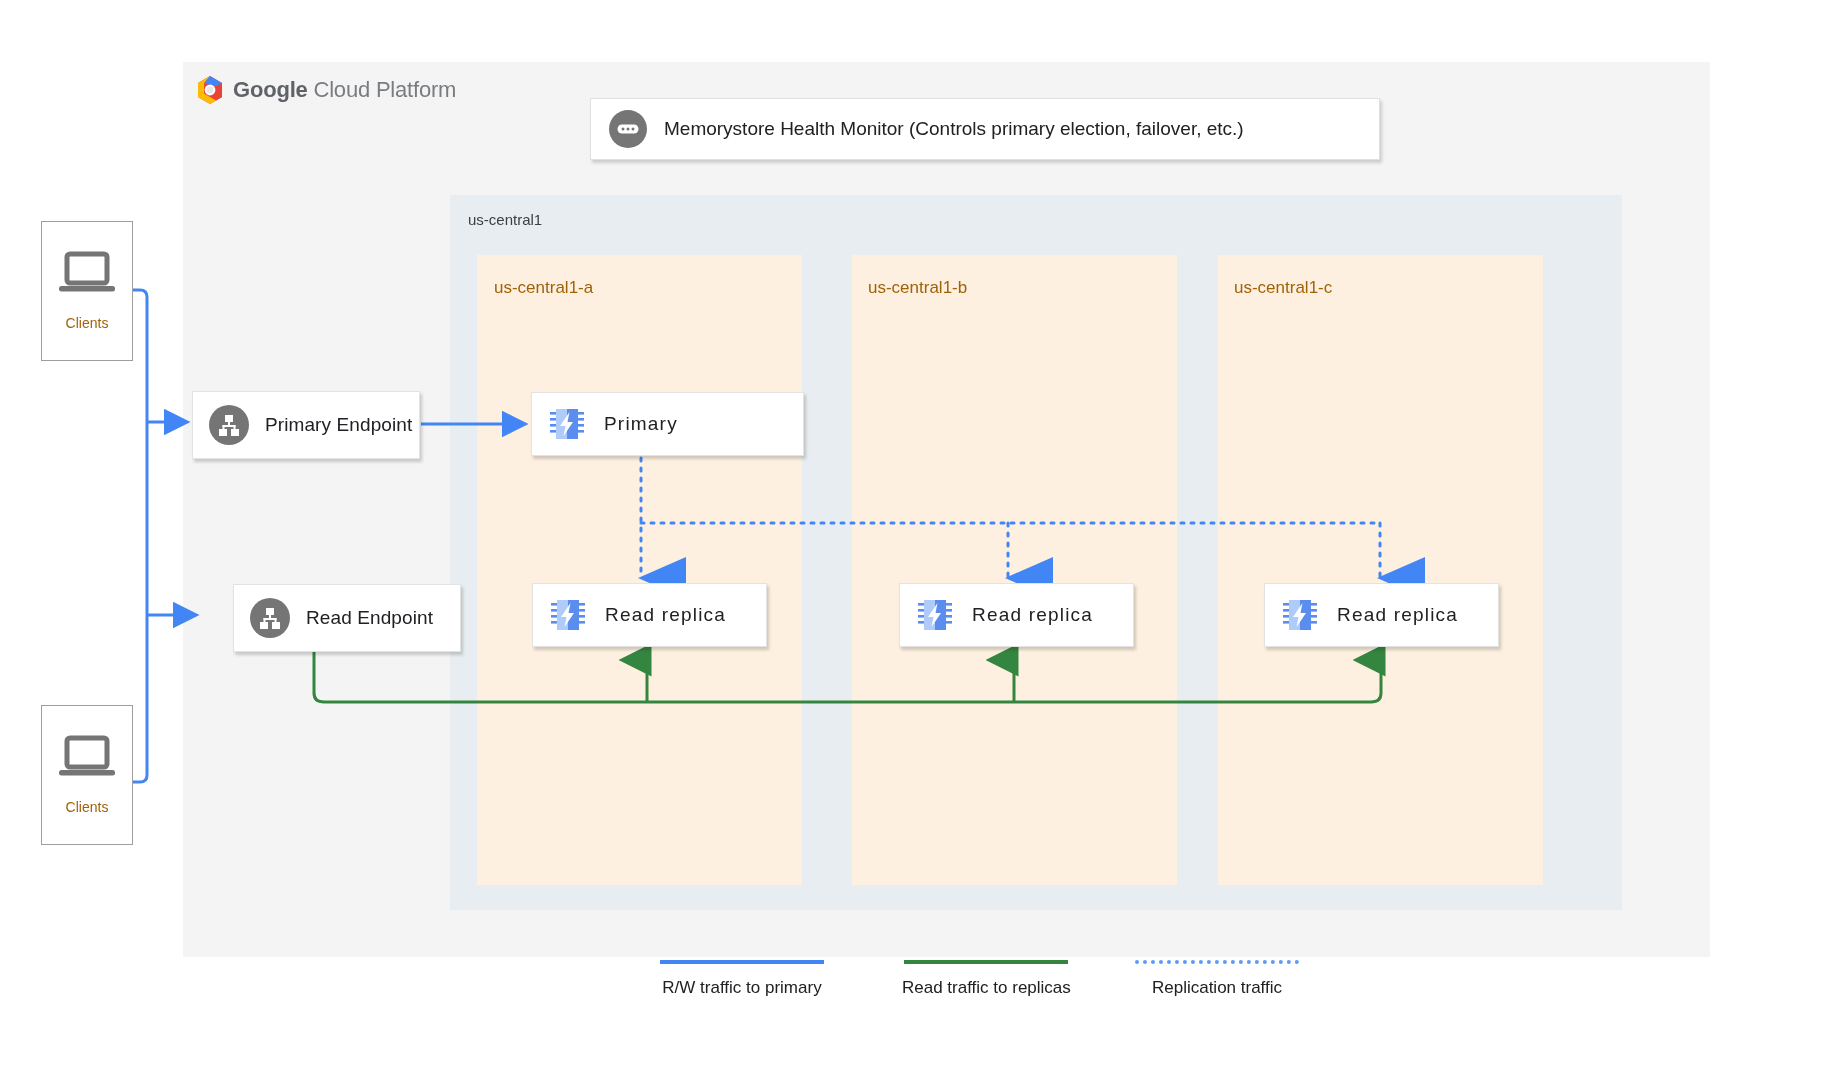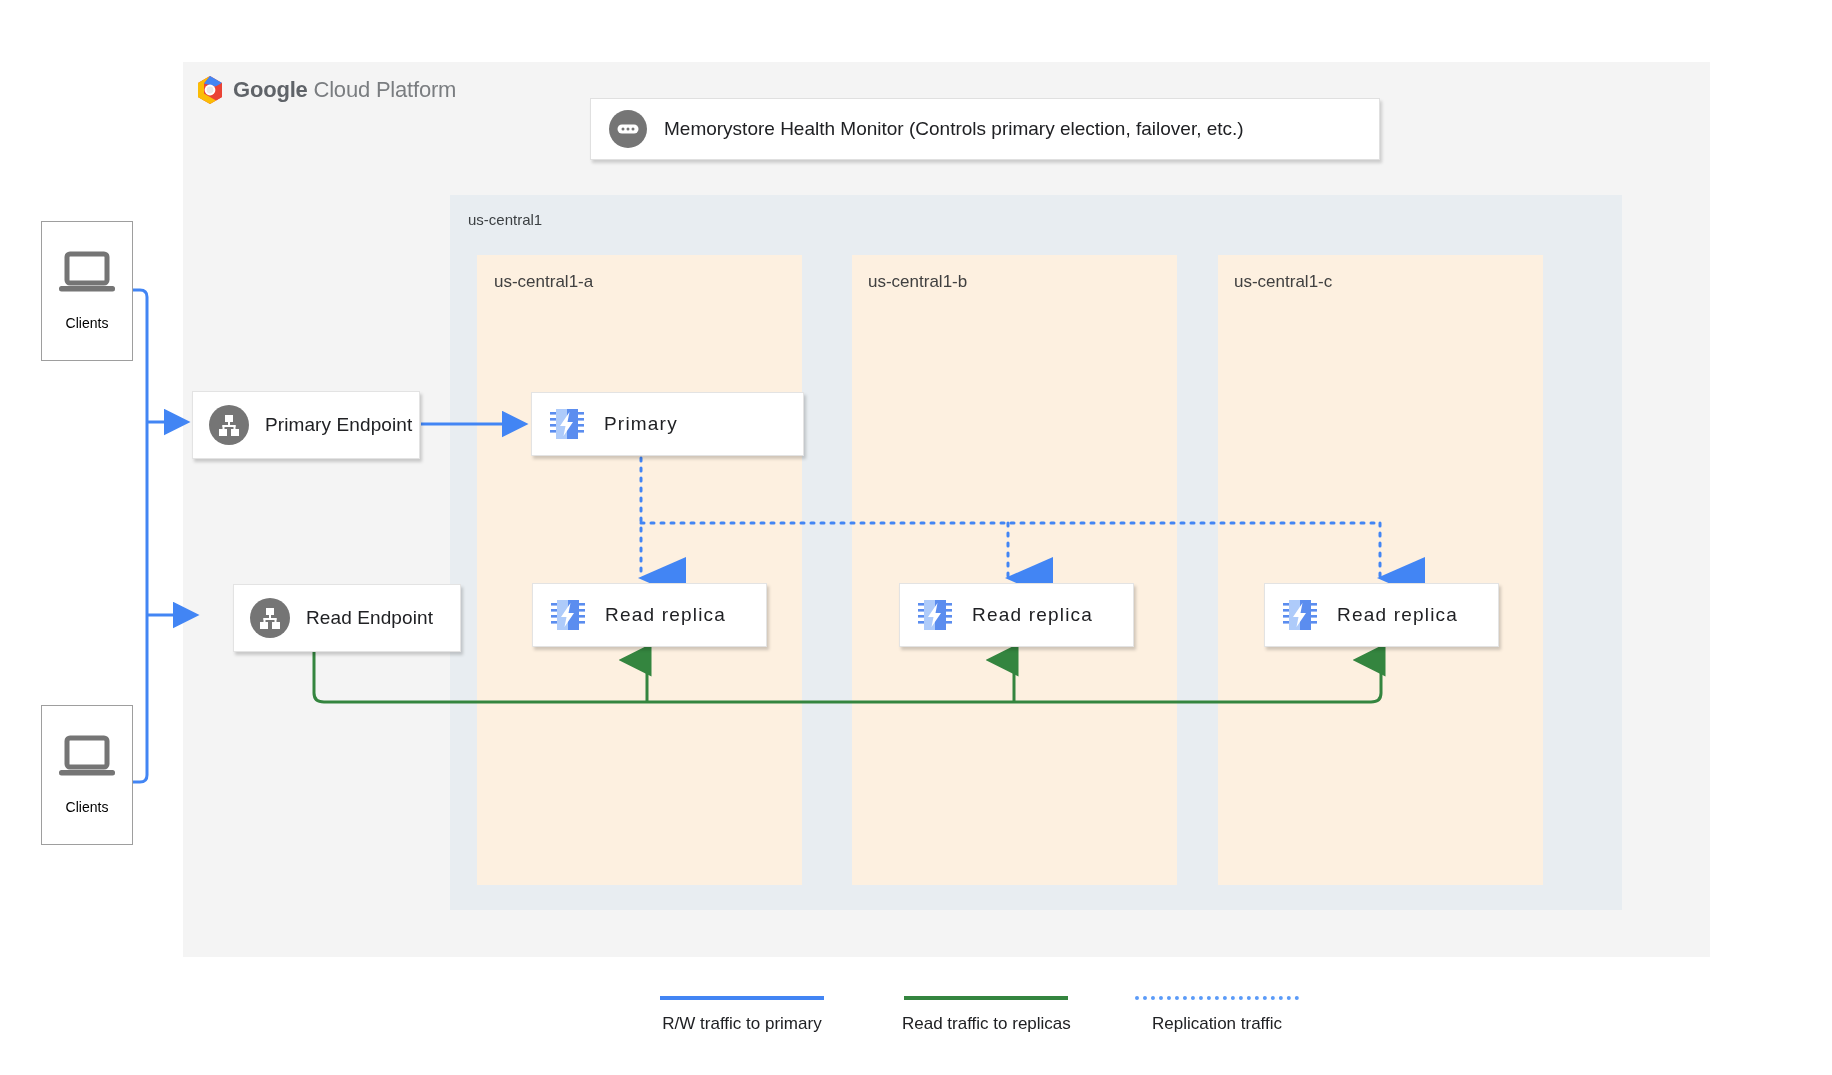--- a/index.html
+++ b/index.html
@@ -71,22 +71,22 @@
     position: absolute;
     top: 255px;
     width: 325px; height: 630px;
     background: #fdf0e0;
   }
   .zone-a { left: 477px; }
   .zone-b { left: 852px; }
   .zone-c { left: 1218px; }
   .zone-label {
     position: absolute;
-    top: 272px;
-    font-size: 17px; color: #404040;
+    top: 278px;
+    font-size: 17px; color: #a16207;
   }
   .zone-label-a { left: 494px; }
   .zone-label-b { left: 868px; }
   .zone-label-c { left: 1234px; }
 
   
   .node {
     position: absolute;
     background: #ffffff;
     border: 1px solid #e3e3e3;
@@ -118,27 +118,27 @@
     width: 92px; height: 140px;
     background: #ffffff;
     border: 1px solid #9e9e9e;
     display: flex; flex-direction: column;
     align-items: center; justify-content: center;
     box-sizing: border-box;
   }
   .client-top { left: 41px; top: 221px; }
   .client-bottom { left: 41px; top: 705px; }
   .laptop-icon { width: 58px; height: 44px; }
-  .client-label { font-size: 14px; color: #000000; margin-top: 20px; }
+  .client-label { font-size: 14px; color: #a16207; margin-top: 20px; }
 
   
   #wires { position: absolute; left: 0; top: 0; width: 1832px; height: 1075px; pointer-events: none; }
 
   
-  .legend { position: absolute; left: 0; top: 996px; width: 1664px; height: 60px; }
+  .legend { position: absolute; left: 0; top: 960px; width: 1664px; height: 60px; }
   .legend-item { position: absolute; display: flex; flex-direction: column; align-items: center; }
   .legend-swatch { width: 164px; height: 0; border-top: 4px solid #4285f4; }
   .legend-swatch.green { border-top-color: #34853f; }
   .legend-swatch.dotted { border-top: 4px dotted #5b9bf8; }
   .legend-text { margin-top: 14px; font-size: 17px; color: #202124; white-space: nowrap; }
   .lg-0 { left: 660px; }
   .lg-1 { left: 902px; }
   .lg-2 { left: 1135px; }
 </style>
 </head>

